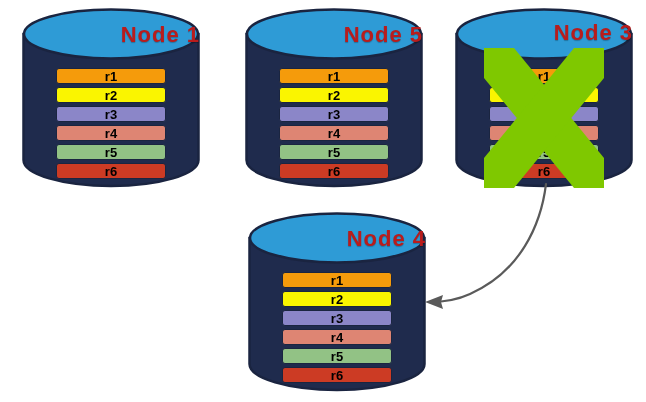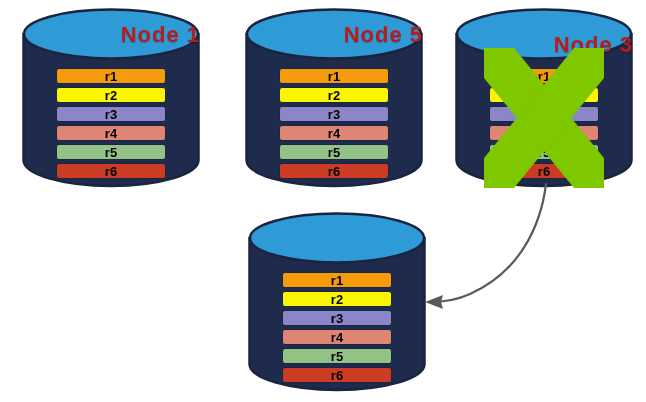--- a/index.html
+++ b/index.html
@@ -108,41 +108,42 @@
         <div class="row-bar" style="background: rgb(222, 133, 115); width: 110px; height: 16px; margin-bottom: 3px;">r4</div>
         <div class="row-bar" style="background: rgb(146, 194, 133); width: 110px; height: 16px; margin-bottom: 3px;">r5</div>
         <div class="row-bar" style="background: rgb(204, 59, 36); width: 110px; height: 16px; margin-bottom: 3px;">r6</div>
       </div>
     </div>
     <div class="node" style="left: 455px; top: 8px; width: 178px; height: 182px;">
       <svg class="node-svg" width="178" height="182" viewBox="0 0 178 182">
         <path d="M 1.5 26 L 1.5 152 A 87.5 26 0 0 0 176.5 152 L 176.5 26 Z" fill="#1F2B4D" stroke="#1A2440" stroke-width="2.5"></path>
         <ellipse cx="89" cy="26" rx="87" ry="24.5" fill="#2E9BD6" stroke="#1A2440" stroke-width="2.5"></ellipse>
       </svg>
-      <div class="node-title" style="top: 12px; margin-top: 12px;">Node  3</div>
+      <div class="node-title" style="top: 12px;">Node  3</div>
       <div class="rows" style="top: 60px;">
         <div class="row-bar" style="background: rgb(245, 155, 11); width: 110px; height: 16px; margin-bottom: 3px;">r1</div>
         <div class="row-bar" style="background: rgb(250, 245, 0); width: 110px; height: 16px; margin-bottom: 3px;">r2</div>
         <div class="row-bar" style="background: rgb(139, 134, 200); width: 110px; height: 16px; margin-bottom: 3px;">r3</div>
         <div class="row-bar" style="background: rgb(222, 133, 115); width: 110px; height: 16px; margin-bottom: 3px;">r4</div>
         <div class="row-bar" style="background: rgb(146, 194, 133); width: 110px; height: 16px; margin-bottom: 3px;">r5</div>
         <div class="row-bar" style="background: rgb(204, 59, 36); width: 110px; height: 16px; margin-bottom: 3px;">r6</div>
       </div>
       <svg class="cross-layer" width="178" height="182" viewBox="0 0 178 182">
         <g fill="#7FC800">
           <polygon points="29,40 59,40 149,150 149,180 119,180 29,70"></polygon>
           <polygon points="149,40 149,70 59,180 29,180 29,150 119,40"></polygon>
         </g>
       </svg>
     </div>
     <div class="node" style="left: 248px; top: 212px; width: 178px; height: 182px;">
       <svg class="node-svg" width="178" height="182" viewBox="0 0 178 182">
         <path d="M 1.5 26 L 1.5 152 A 87.5 26 0 0 0 176.5 152 L 176.5 26 Z" fill="#1F2B4D" stroke="#1A2440" stroke-width="2.5"></path>
         <ellipse cx="89" cy="26" rx="87" ry="24.5" fill="#2E9BD6" stroke="#1A2440" stroke-width="2.5"></ellipse>
       </svg>
+      <div class="node-title" style="top: 14px;">Node  4</div>
       <div class="rows" style="top: 60px;">
         <div class="row-bar" style="background: rgb(245, 155, 11); width: 110px; height: 16px; margin-bottom: 3px;">r1</div>
         <div class="row-bar" style="background: rgb(250, 245, 0); width: 110px; height: 16px; margin-bottom: 3px;">r2</div>
         <div class="row-bar" style="background: rgb(139, 134, 200); width: 110px; height: 16px; margin-bottom: 3px;">r3</div>
         <div class="row-bar" style="background: rgb(222, 133, 115); width: 110px; height: 16px; margin-bottom: 3px;">r4</div>
         <div class="row-bar" style="background: rgb(146, 194, 133); width: 110px; height: 16px; margin-bottom: 3px;">r5</div>
         <div class="row-bar" style="background: rgb(204, 59, 36); width: 110px; height: 16px; margin-bottom: 3px;">r6</div>
       </div>
     </div>
   </div>

